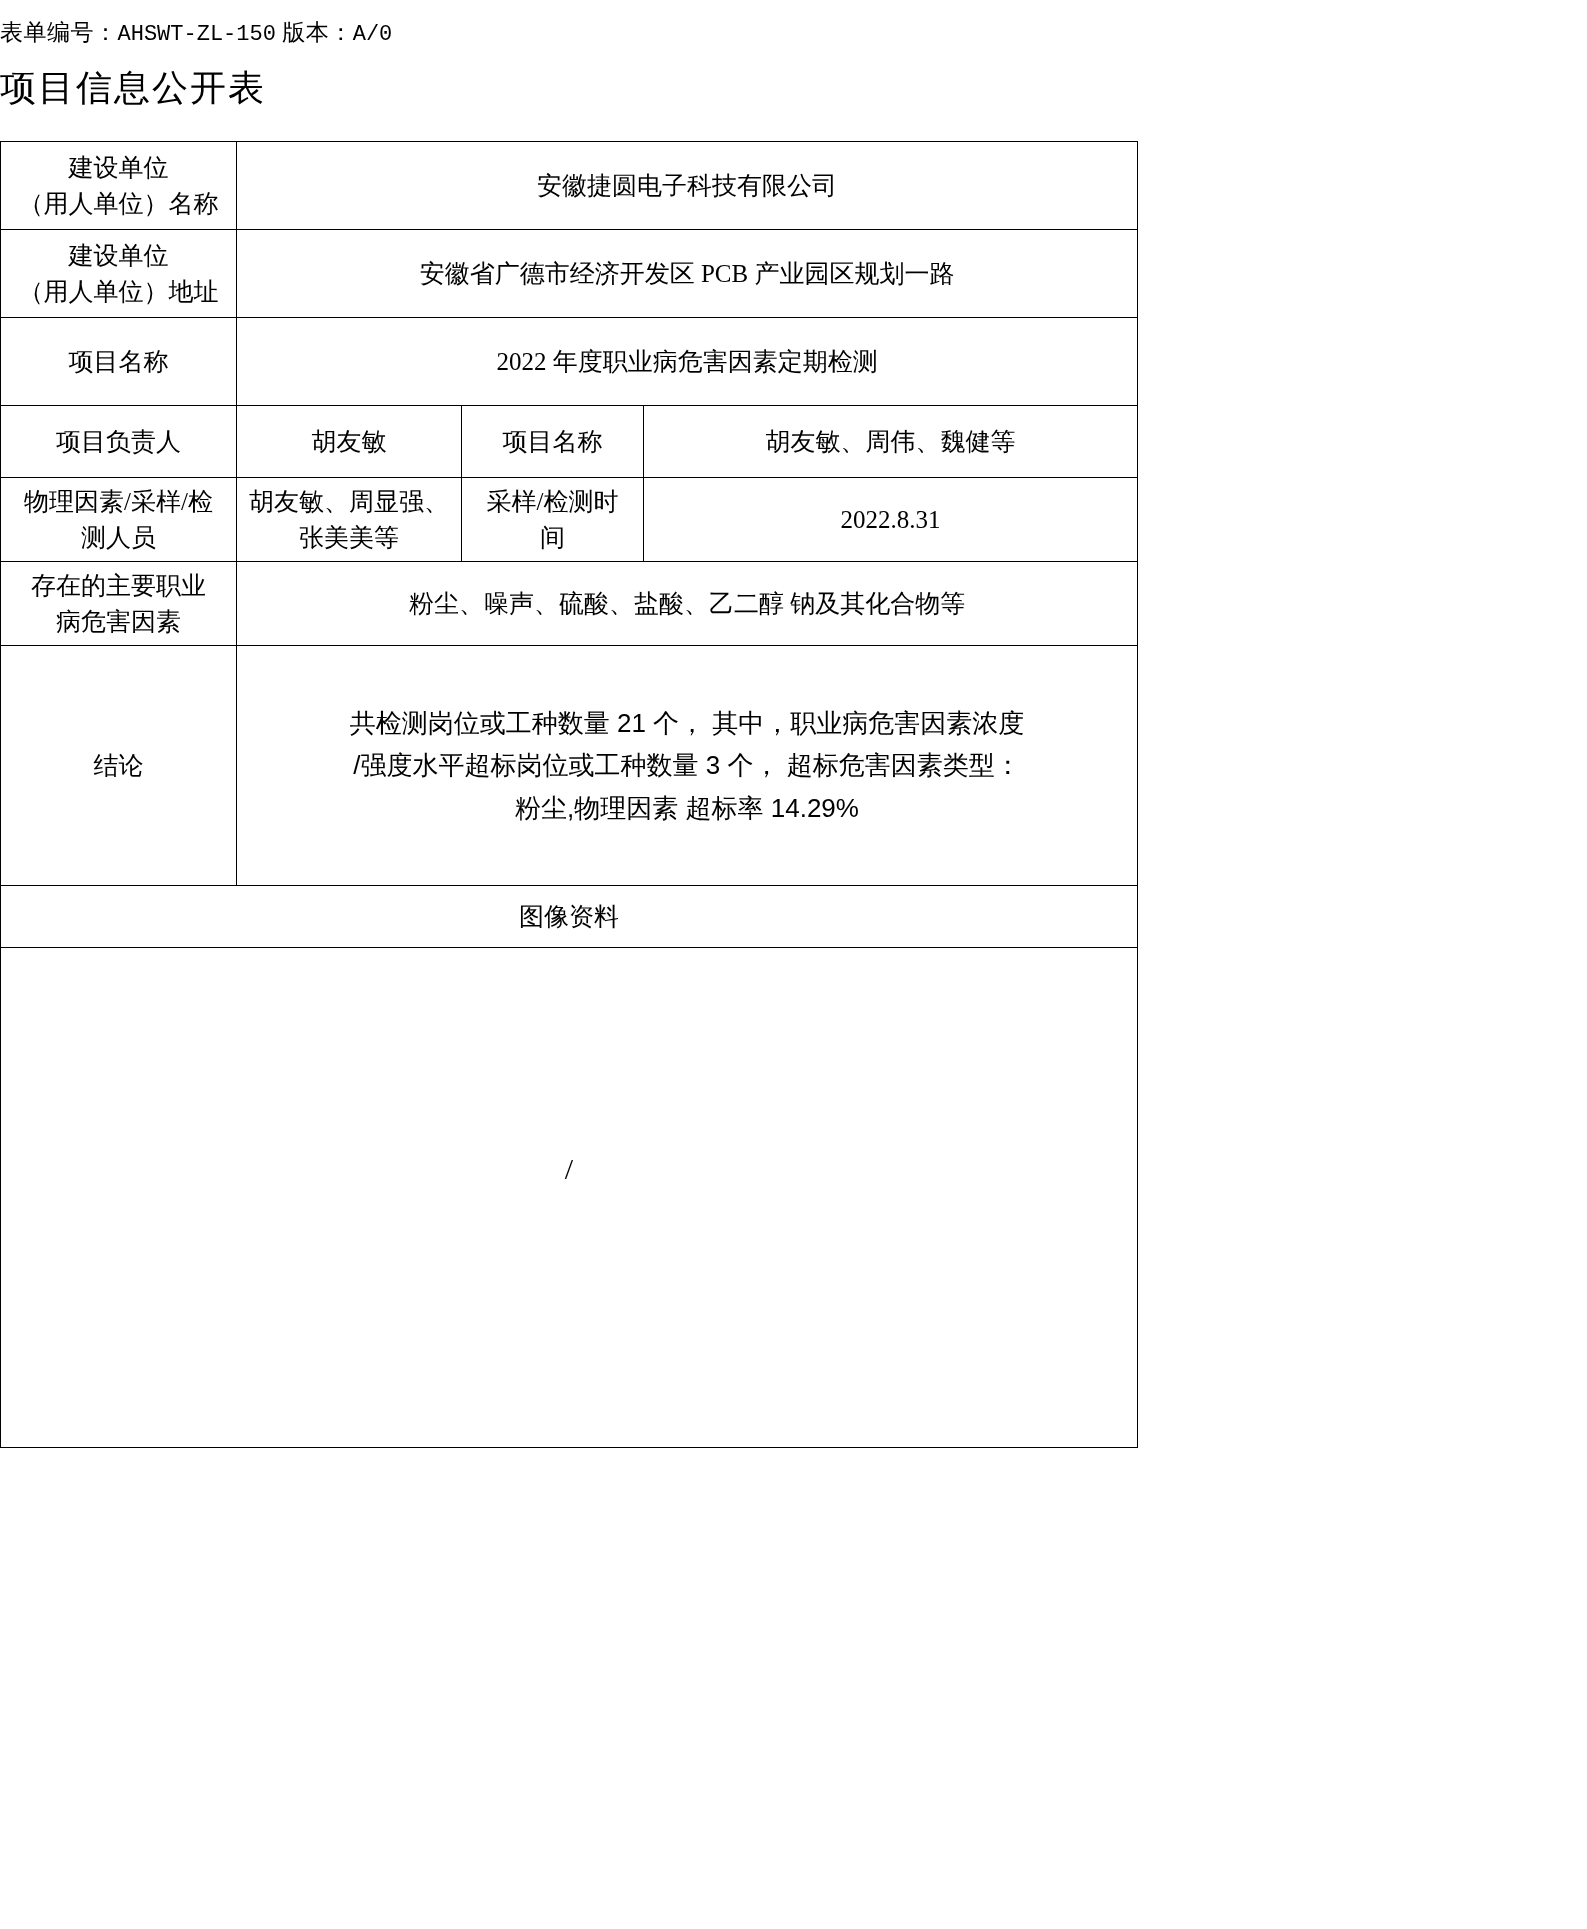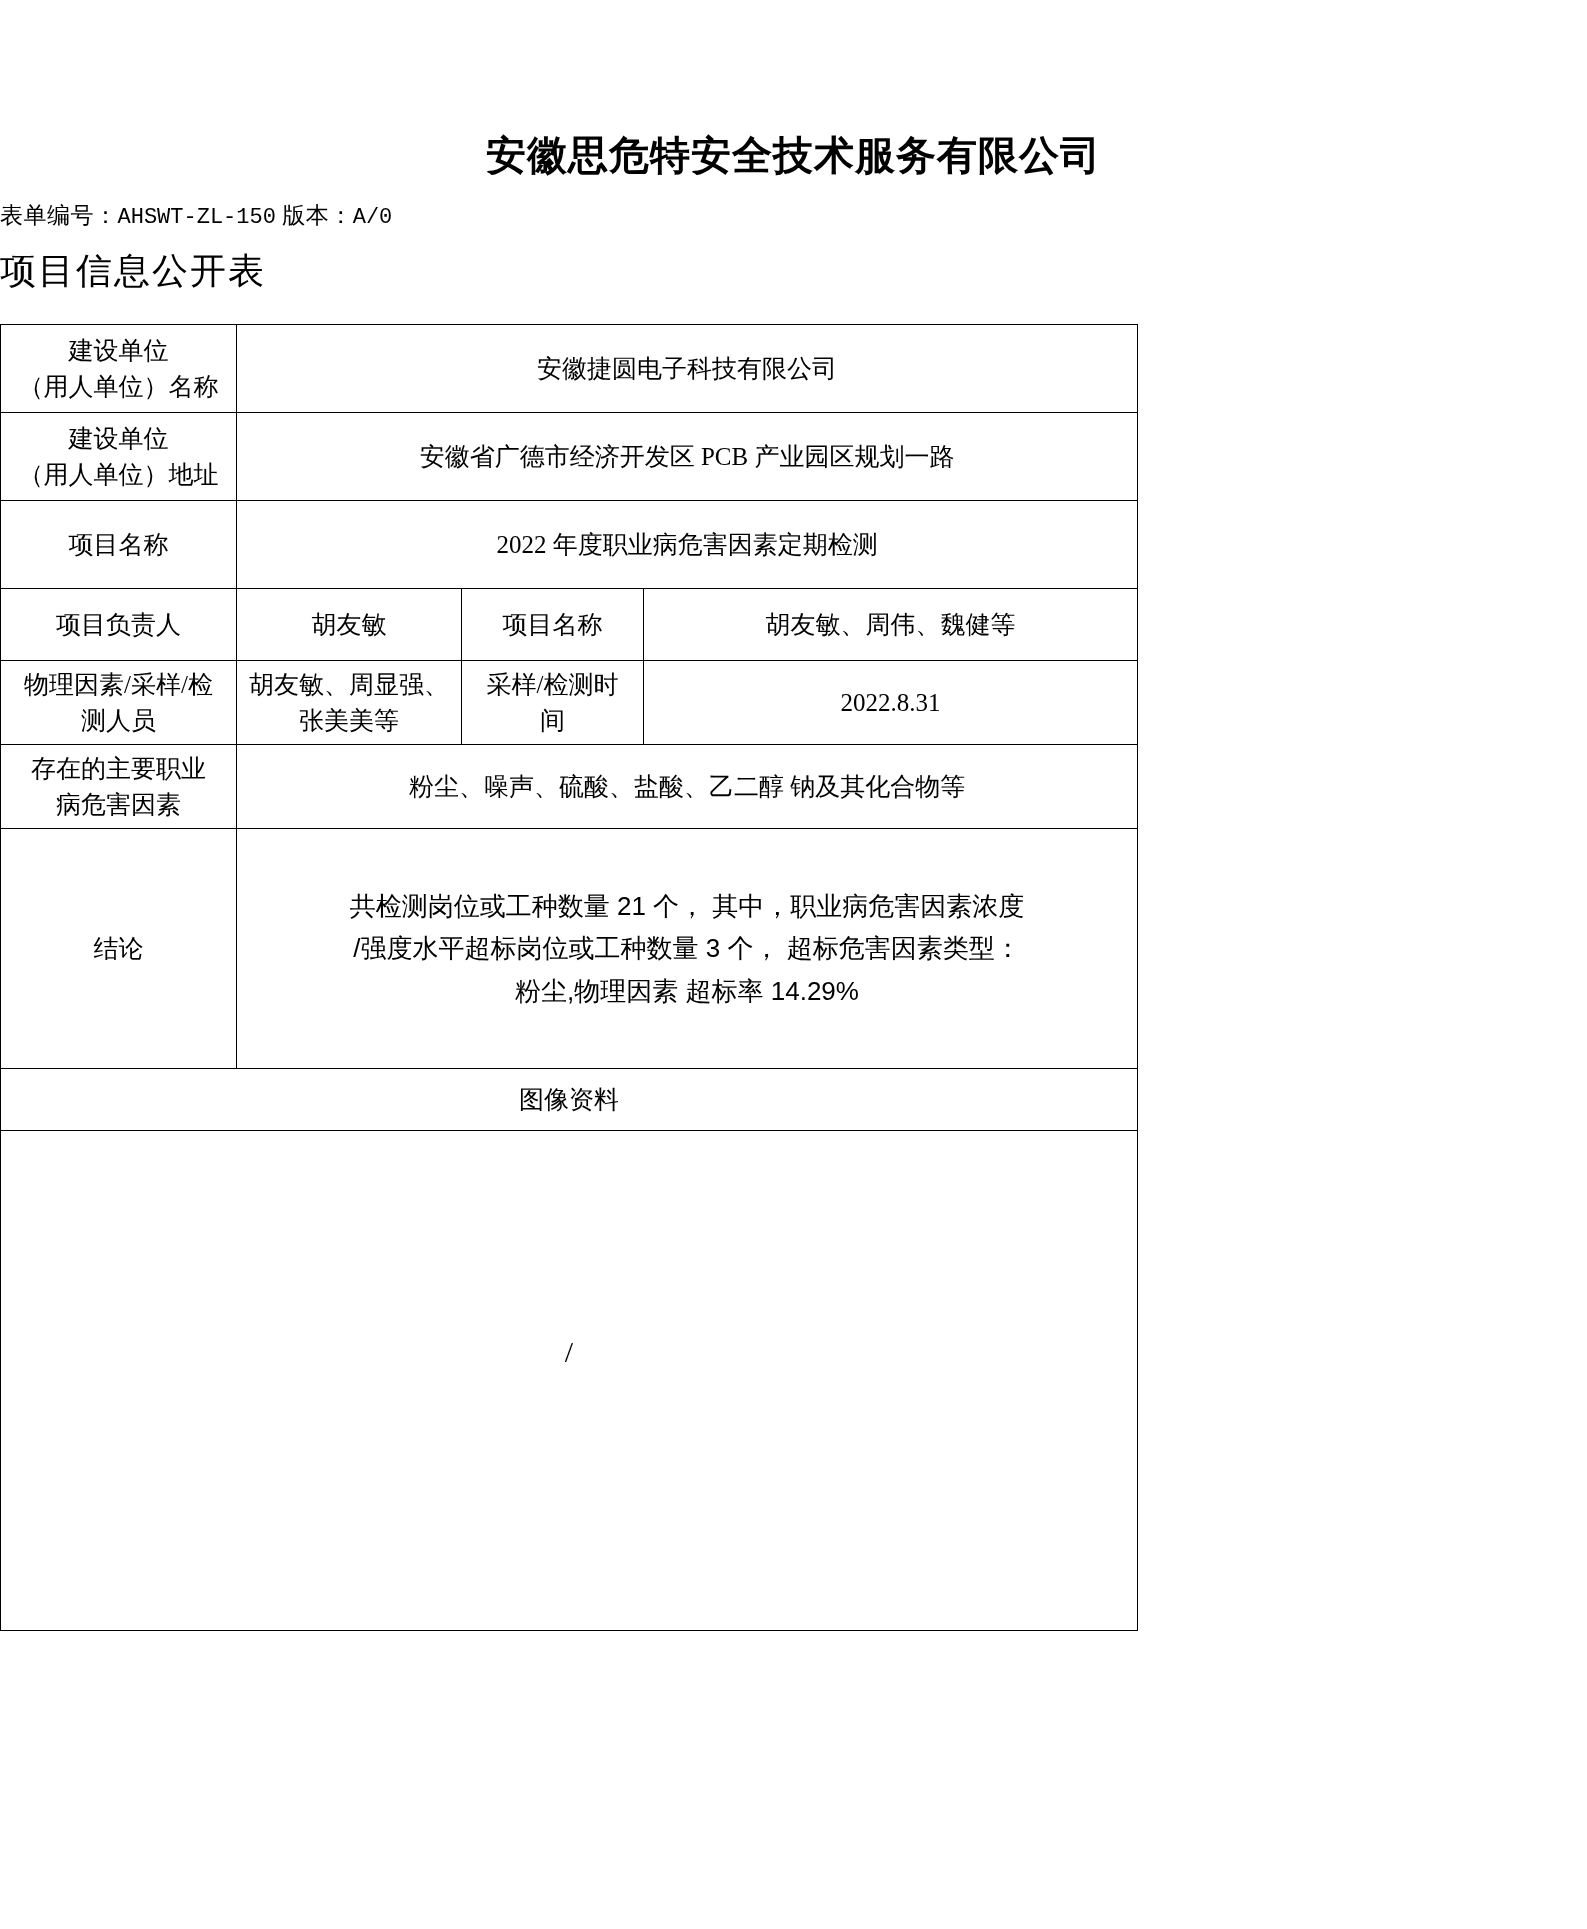--- a/index.html
+++ b/index.html
@@ -134,21 +134,20 @@
     left: 50%;
     transform: translateX(-50%);
     top: 180px;
   }
 </style>
 </head>
 <body>
 
 <div class="page">
 
-  <div class="doc-title">安徽思危特安全技术服务有限公司</div>
 
   <div class="form-meta-row">
     <div class="form-meta">
       <span>表单编号：</span><span class="code">AHSWT-ZL-150</span>&nbsp;<span>版本：</span><span class="code">A/0</span>
     </div>
   </div>
 
   <div class="sub-title">项目信息公开表</div>
 
   <div class="table-wrap">

